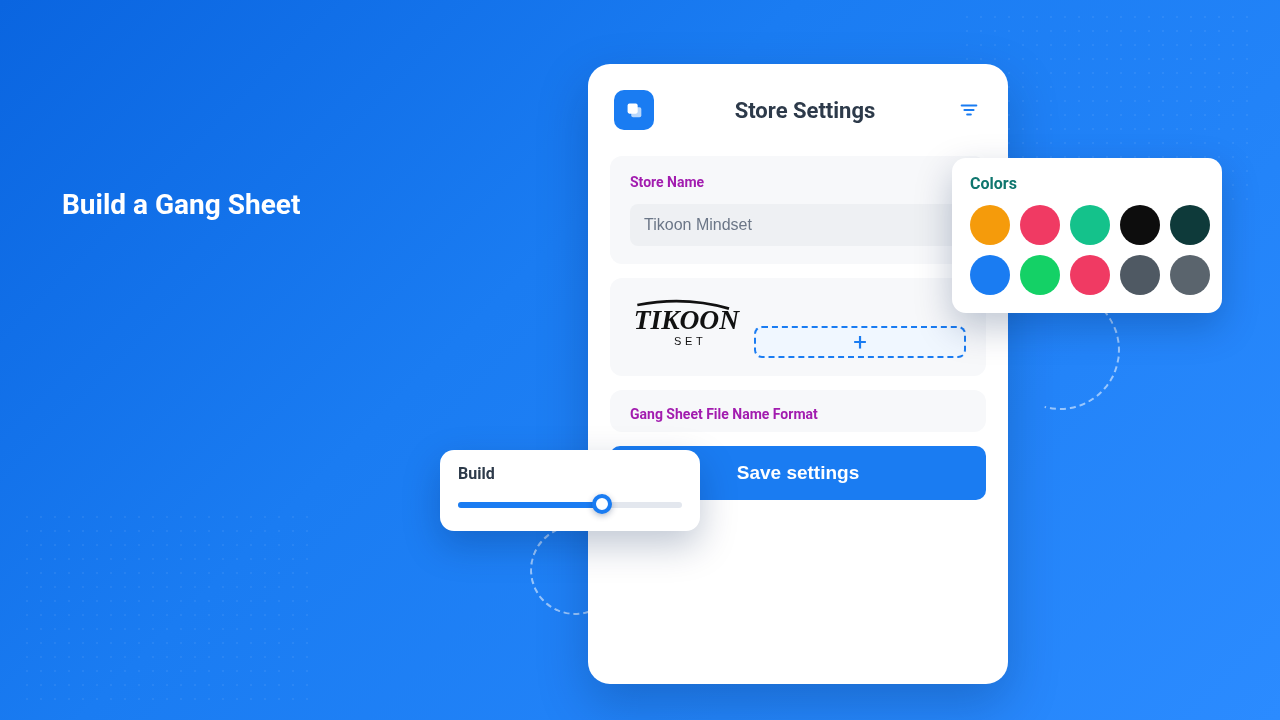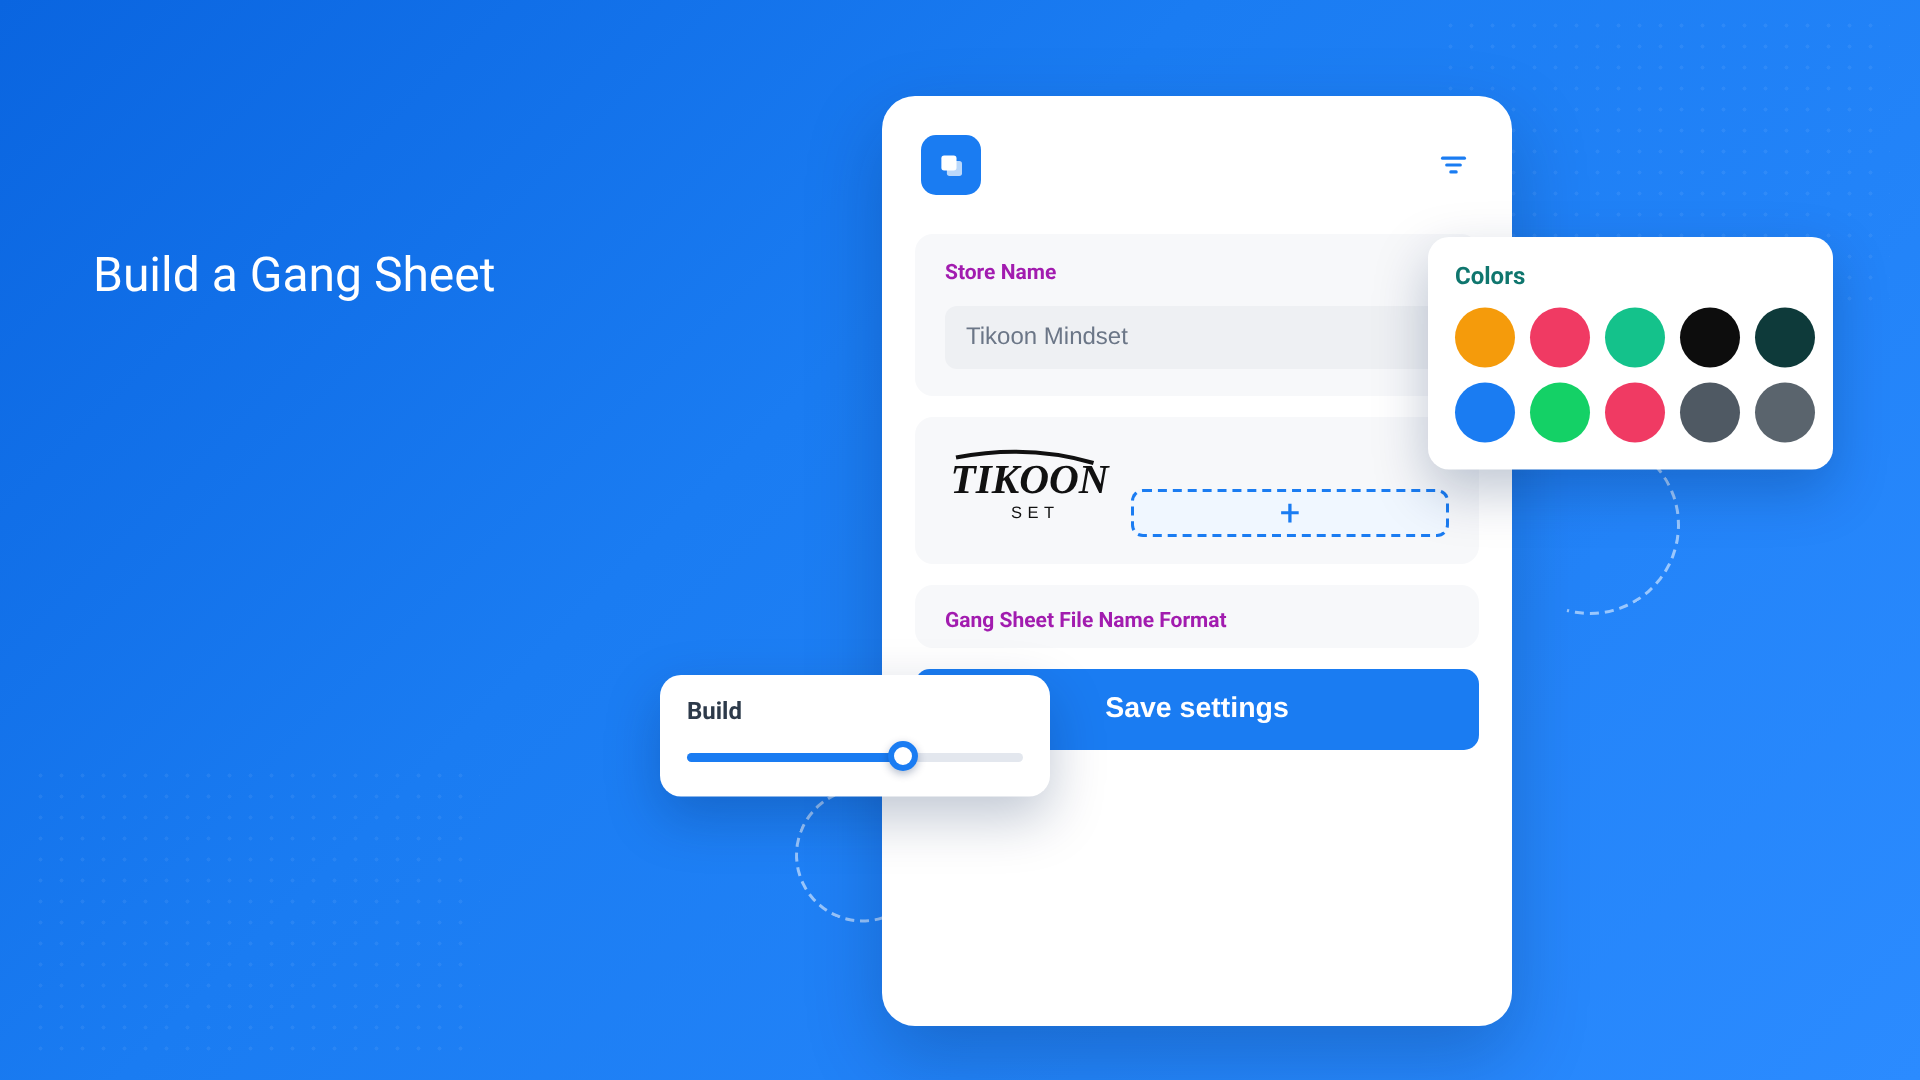--- a/index.html
+++ b/index.html
@@ -31,23 +31,23 @@
     color: #ffffff;
     max-width: 430px;
   }
   .hero h1 {
     font-size: 46px;
     line-height: 1.18;
     font-weight: 700;
     letter-spacing: -0.3px;
   }
   .hero .sub {
-    margin-top: 16px;
-    font-size: 32px;
-    font-weight: 400;
+    margin-top: 40px;
+    font-size: 28px;
+    font-weight: 700;
   }
 
   
   .panel {
     position: absolute;
     top: 64px;
     left: 588px;
     width: 420px;
     height: 620px;
     background: #ffffff;
@@ -258,20 +258,21 @@
 </div>
 
 <div class="panel">
   <div class="panel-header">
     <div class="logo-box">
       <svg viewBox="0 0 24 24" fill="none">
           <rect x="5" y="5" width="11" height="11" rx="2" fill="#ffffff"></rect>
           <rect x="9" y="9" width="11" height="11" rx="2" fill="#ffffff" fill-opacity=".7"></rect>
         </svg>
     </div>
+    <div class="panel-title">Store Settings</div>
     <div class="filter-icon">
       <svg viewBox="0 0 24 24" width="22" height="22" stroke="#1a7cf2" stroke-width="2.2" stroke-linecap="round" fill="none">
         <line x1="4" y1="7" x2="20" y2="7"></line>
           <line x1="7" y1="12" x2="17" y2="12"></line>
           <line x1="10" y1="17" x2="14" y2="17"></line>
       </svg>
     </div>
   </div>
 
   <div class="card">

